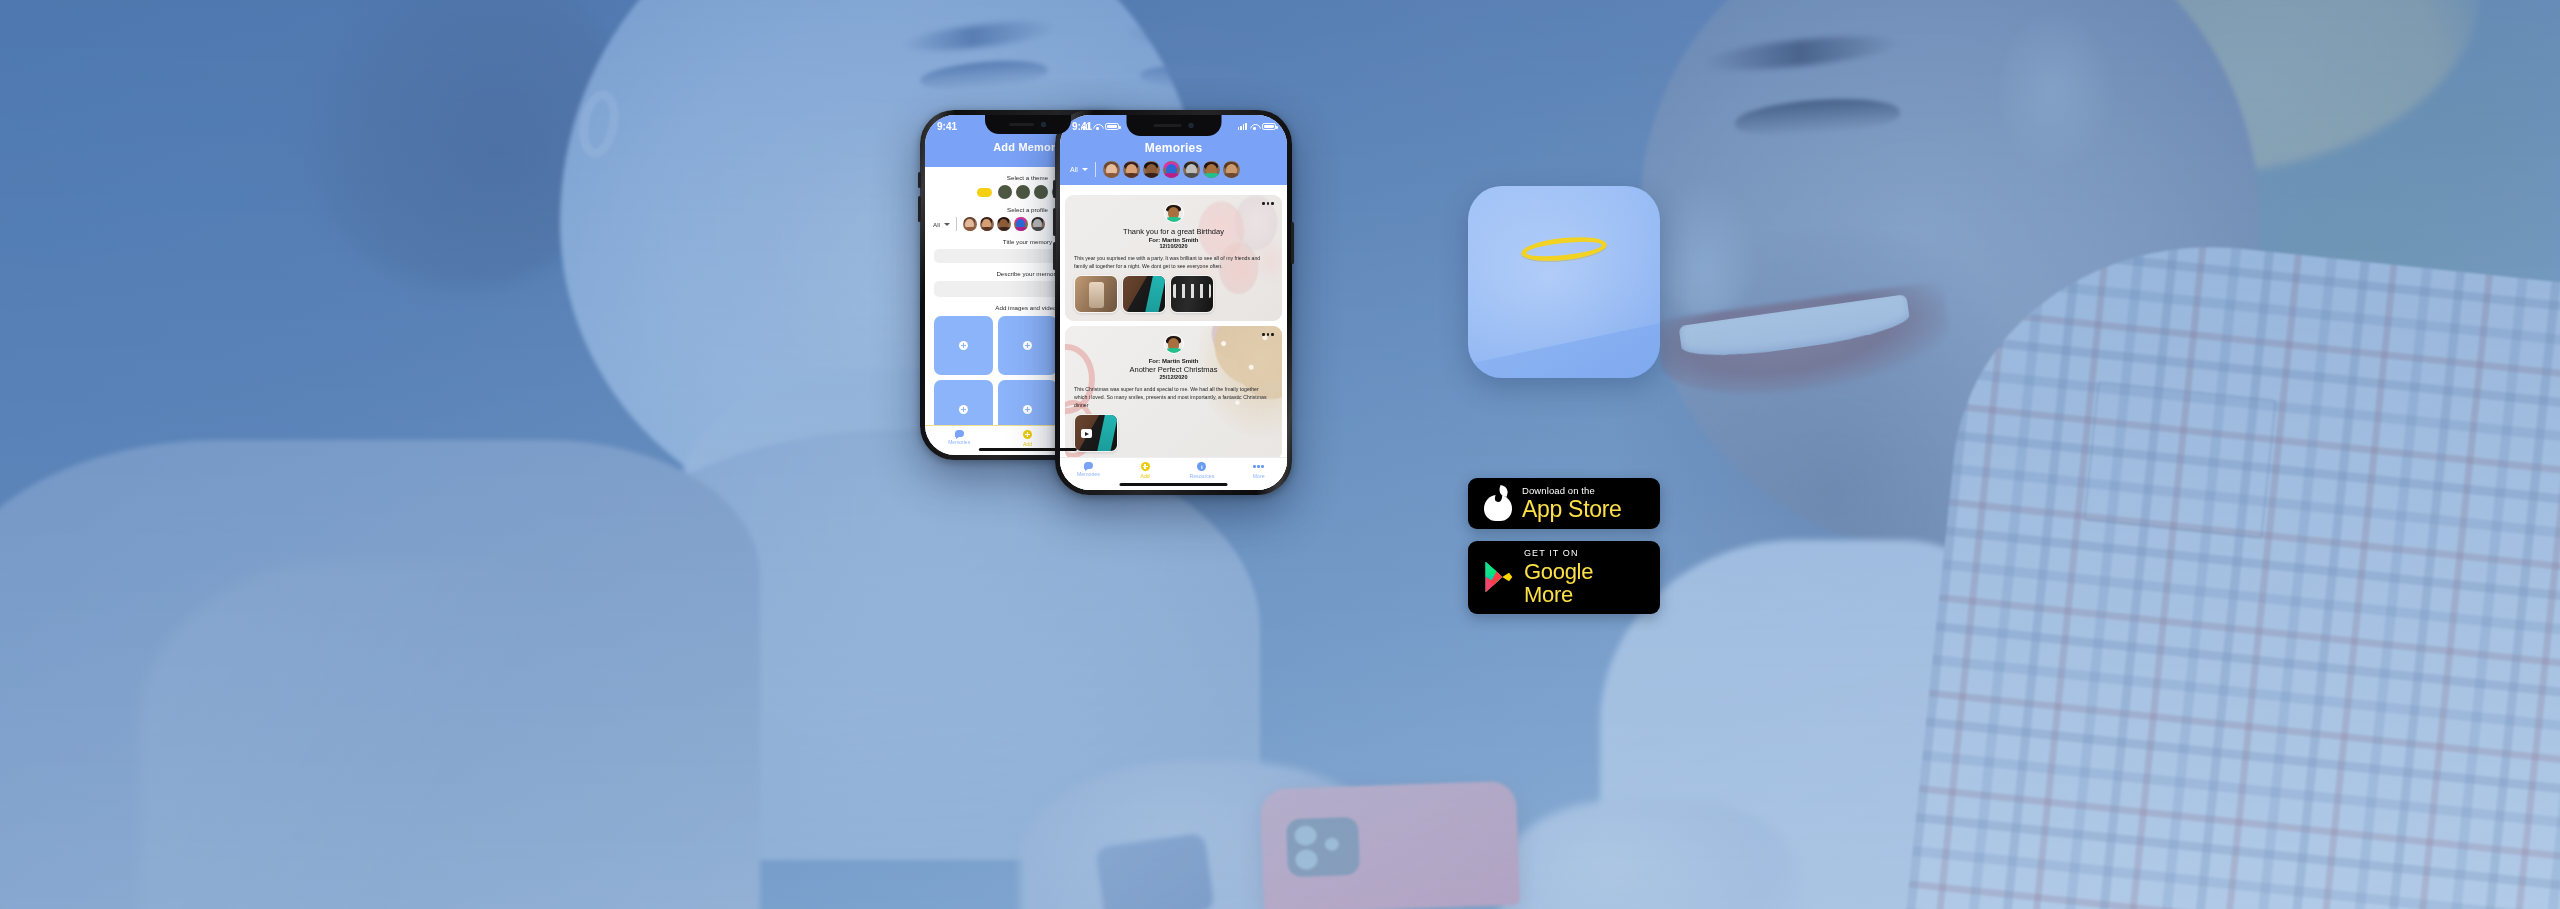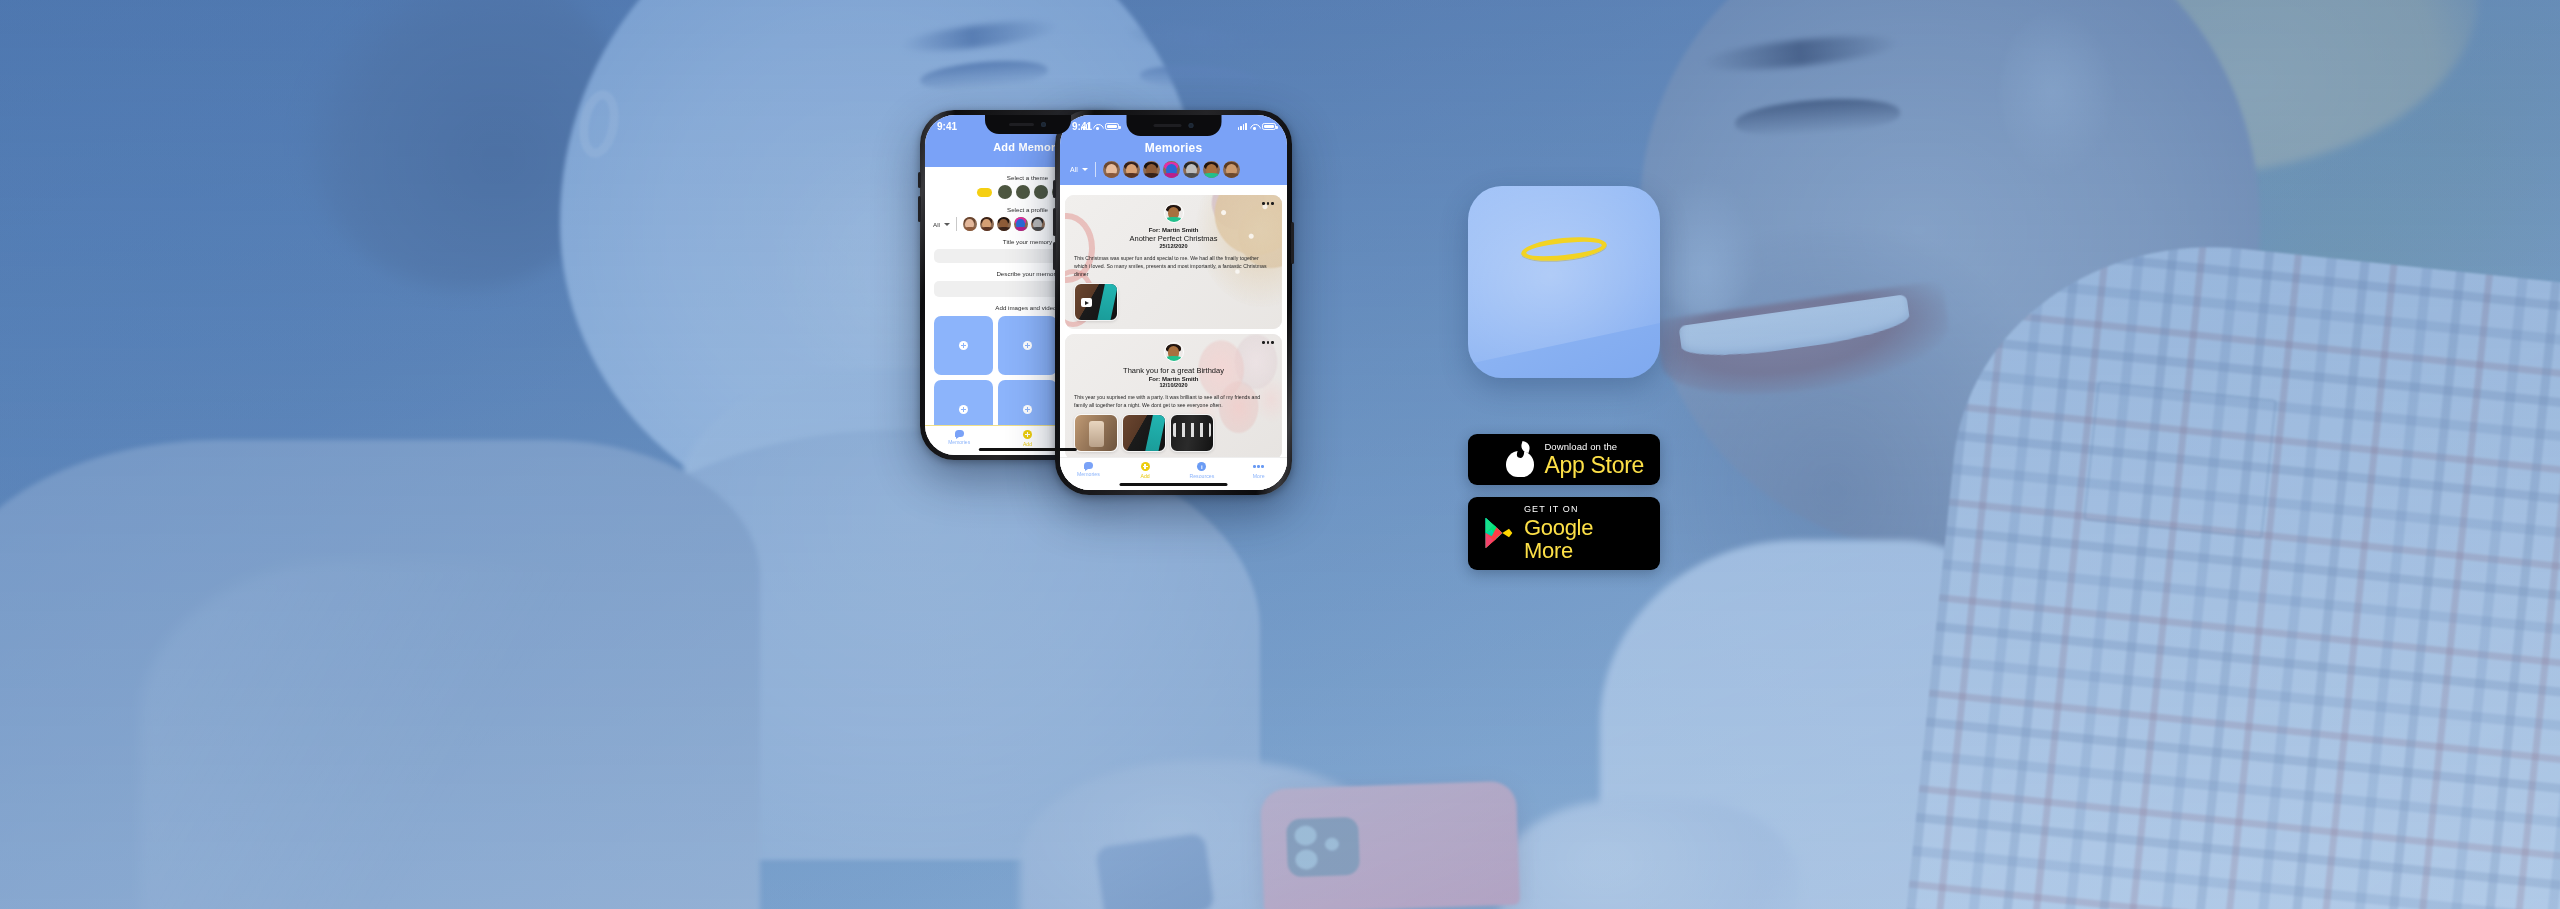--- a/index.html
+++ b/index.html
@@ -389,21 +389,21 @@
     text-shadow: 0 2px 5px rgba(40,70,120,.28);
     letter-spacing: -2px;
   }
 
   .badge {
     display:flex; align-items:center; gap: 10px;
     background: #000; border-radius: 9px;
     padding: 8px 16px; width: 192px;
     box-shadow: 0 4px 14px rgba(10,25,50,.30);
   }
-  #badge-app { margin-top: 56px; justify-content: flex-end; }
+  #badge-app { margin-top: 100px; }
   #badge-play { margin-top: 12px; }
   .badge .txt { display:flex; flex-direction:column; line-height:1.05; }
   .badge .small { color:#fff; font-size: 9.5px; letter-spacing: .1px; }
   .badge .big { color:#fde047; font-size: 23px; font-weight: 400; letter-spacing: -.3px; margin-top:1px; }
   #badge-play .small { font-size: 9px; letter-spacing: 1.1px; }
   #badge-play .big { font-size: 22px; }
   .apple-glyph { width: 28px; height: 34px; position: relative; flex:0 0 auto; }
   .apple-glyph .body { position:absolute; left:0; bottom:0; width:28px; height:26px; background:#fff;
     border-radius: 46% 46% 42% 42%/ 52% 52% 46% 46%; }
   .apple-glyph .notchcut { position:absolute; left:11px; top:6px; width:7px; height:9px;
@@ -678,51 +678,20 @@
                     <div class="bd" style="background:#6d4a2e"></div>
                   </div>
                 </div>
             </div>
           </div>
         </div>
 
         <div class="feed">
 
           <div class="card">
-            <div class="card-bg bg-xmas">
-              <div class="cane" style="left:-26px;top:18px;width:56px;height:70px;"></div>
-              <div class="cane" style="left:-14px;top:74px;width:44px;height:58px;border-width:5px;"></div>
-              <div class="glitter"></div>
-            </div>
-            <div class="dots-menu">
-                <i></i>
-                <i></i>
-                <i></i>
-              </div>
-            <div class="card-inner">
-              <div class="card-av">
-                  <div class="av-face">
-                <div class="hr" style="background:#23150f"></div>
-                    <div class="sk" style="background:#a8703f"></div>
-                    <div class="bd" style="background:#22c08b"></div>
-                  </div>
-                </div>
-              <div class="c-for">For: Martin Smith</div>
-              <div class="c-title">Another Perfect Christmas</div>
-              <div class="c-date">25/12/2020</div>
-              <div class="c-body">This Christmas was super fun andd special to me. We had all the fmaily together which i loved. So many smiles, presents and most importantly, a fantastic Christmas dinner</div>
-              <div class="c-thumbs">
-                <div class="thumb gift">
-                  <div class="play"></div>
-                </div>
-              </div>
-            </div>
-          </div>
-
-          <div class="card">
             <div class="card-bg bg-balloons"></div>
             <div class="dots-menu">
                 <i></i>
                 <i></i>
                 <i></i>
               </div>
             <div class="card-inner">
               <div class="card-av">
                   <div class="av-face">
                 <div class="hr" style="background:#23150f"></div>
@@ -731,20 +700,51 @@
                   </div>
                 </div>
               <div class="c-title">Thank you for a great Birthday</div>
               <div class="c-title bold">For: Martin Smith</div>
               <div class="c-date">12/10/2020</div>
               <div class="c-body">This year you suprised me with a party. It was brilliant to see all of my friends and family all together for a night. We dont get to see everyone often.</div>
               <div class="c-thumbs">
                 <div class="thumb t-room"></div>
                 <div class="thumb gift"></div>
                 <div class="thumb t-dark"></div>
+              </div>
+            </div>
+          </div>
+
+          <div class="card">
+            <div class="card-bg bg-xmas">
+              <div class="cane" style="left:-26px;top:18px;width:56px;height:70px;"></div>
+              <div class="cane" style="left:-14px;top:74px;width:44px;height:58px;border-width:5px;"></div>
+              <div class="glitter"></div>
+            </div>
+            <div class="dots-menu">
+                <i></i>
+                <i></i>
+                <i></i>
+              </div>
+            <div class="card-inner">
+              <div class="card-av">
+                  <div class="av-face">
+                <div class="hr" style="background:#23150f"></div>
+                    <div class="sk" style="background:#a8703f"></div>
+                    <div class="bd" style="background:#22c08b"></div>
+                  </div>
+                </div>
+              <div class="c-for">For: Martin Smith</div>
+              <div class="c-title">Another Perfect Christmas</div>
+              <div class="c-date">25/12/2020</div>
+              <div class="c-body">This Christmas was super fun andd special to me. We had all the fmaily together which i loved. So many smiles, presents and most importantly, a fantastic Christmas dinner</div>
+              <div class="c-thumbs">
+                <div class="thumb gift">
+                  <div class="play"></div>
+                </div>
               </div>
             </div>
           </div>
         </div>
 
         <div class="tabbar">
           <div class="tab">
             <span class="ic-chat"></span>
             <span class="tab-label">Memories</span>
           </div>

